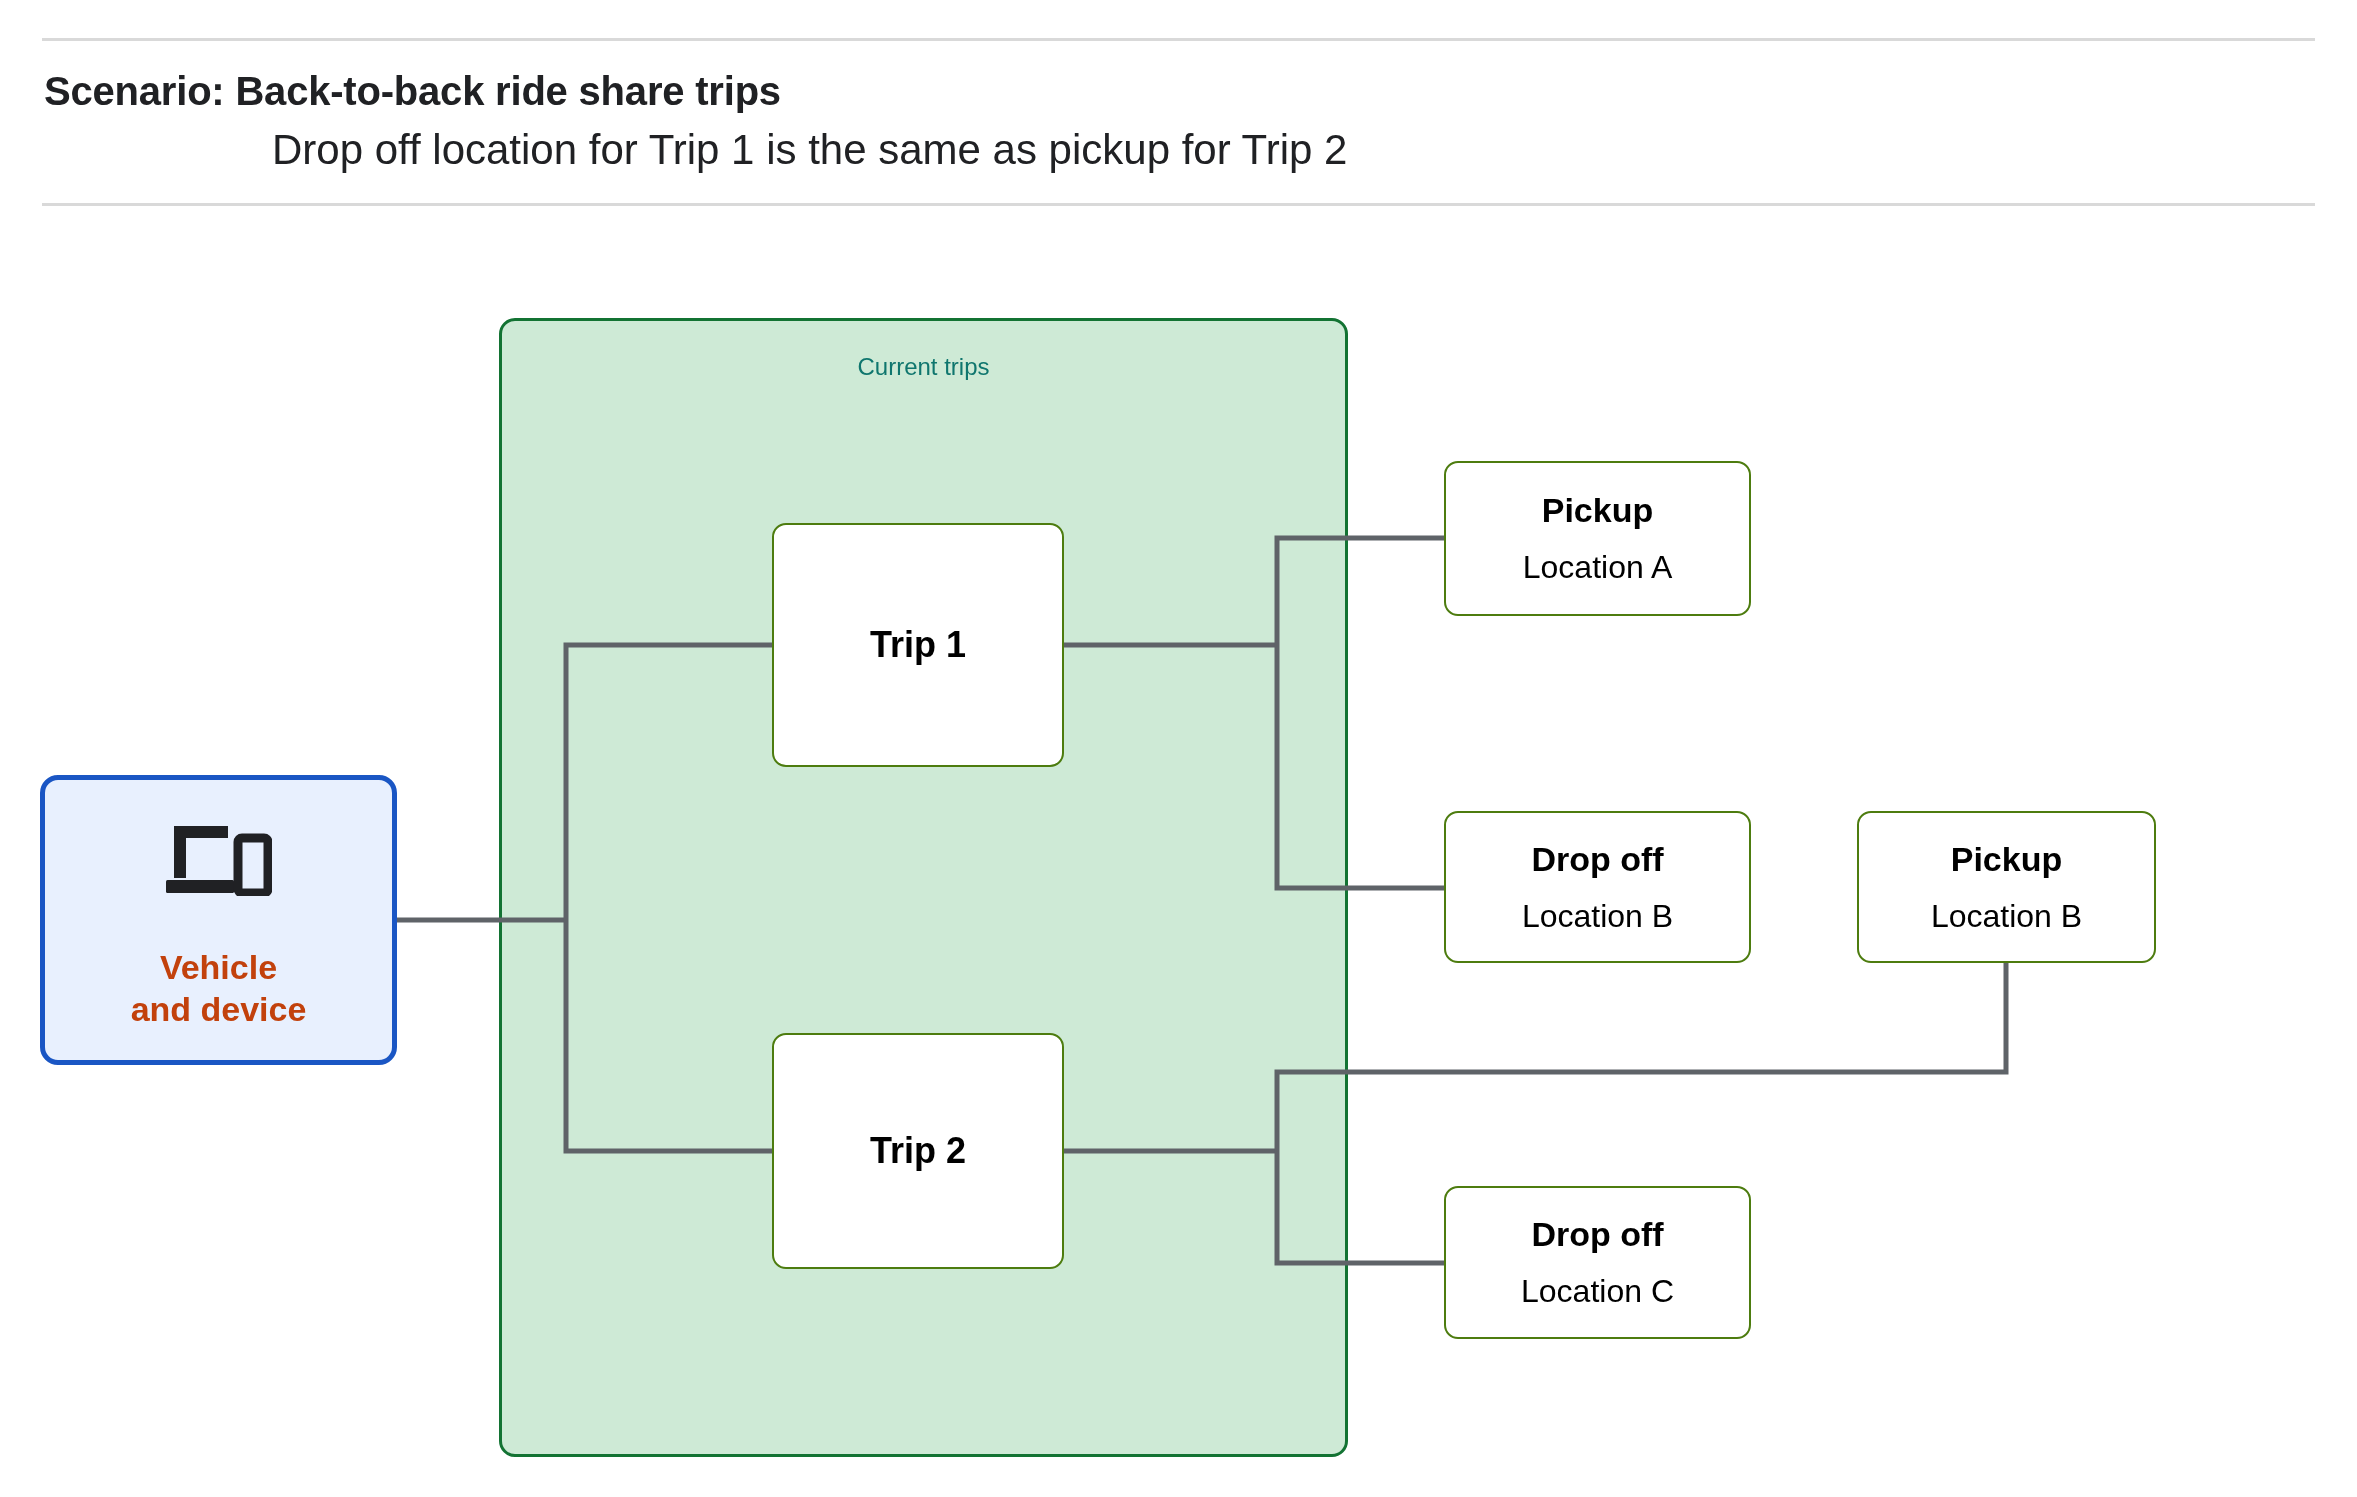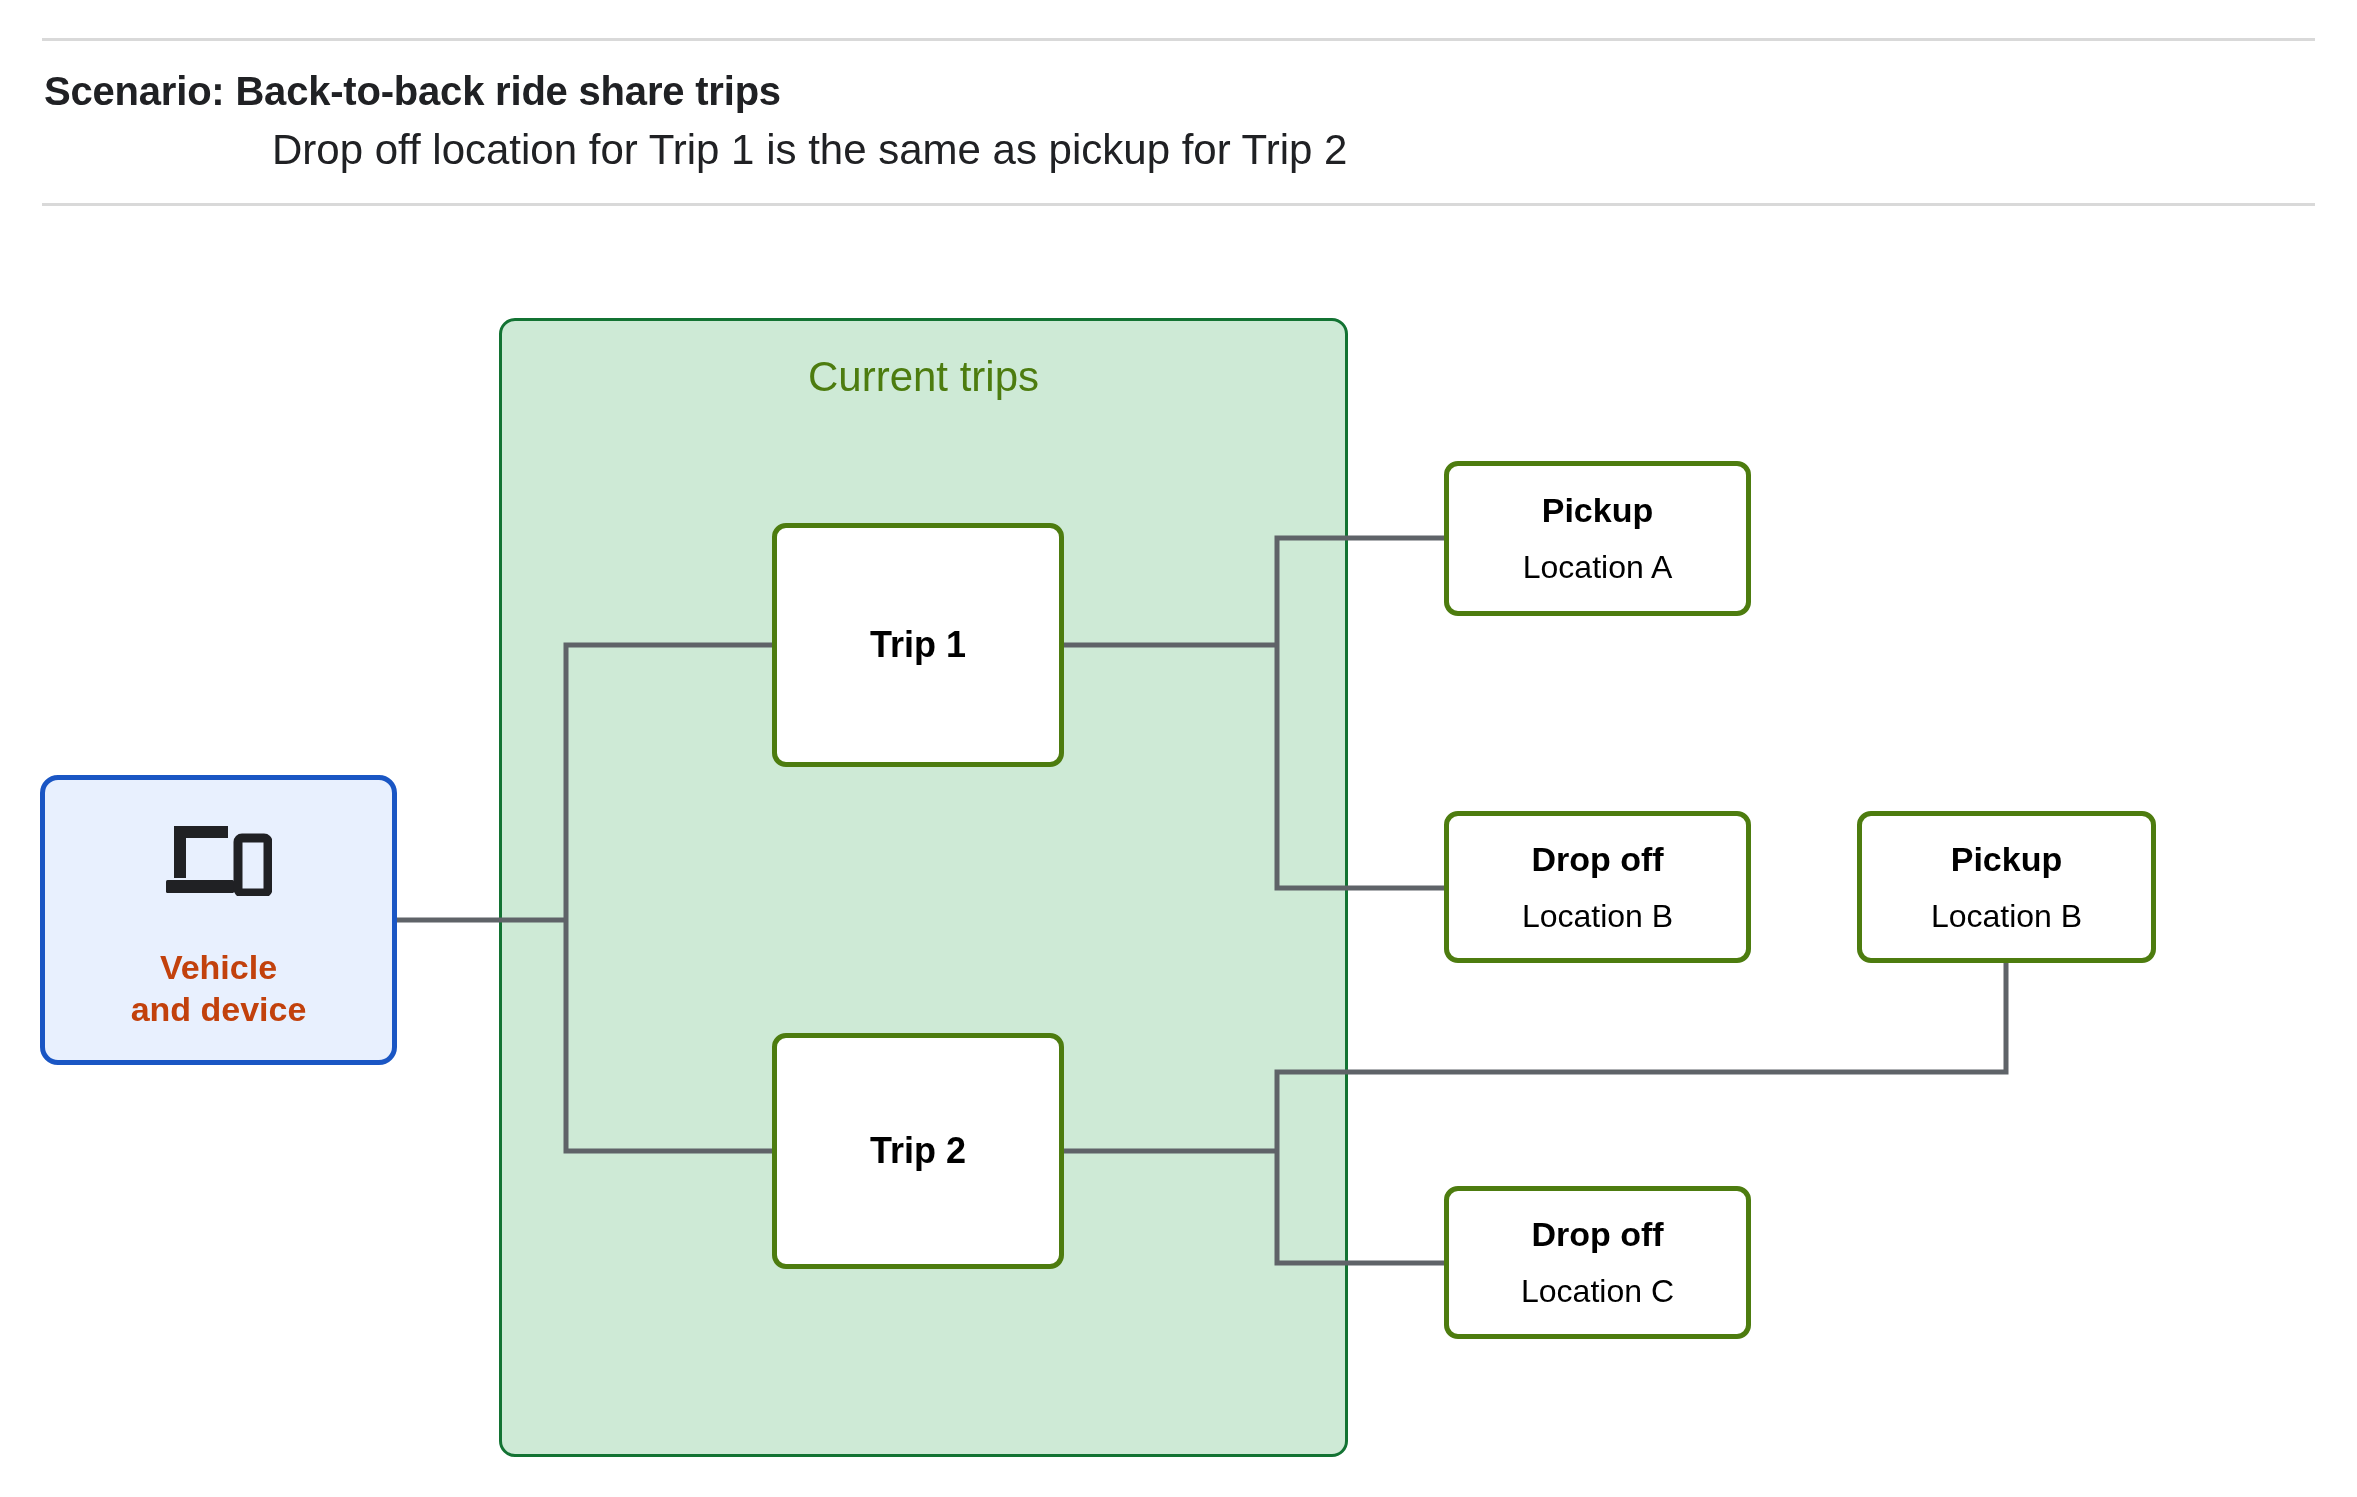--- a/index.html
+++ b/index.html
@@ -84,40 +84,40 @@
     height: 1139px;
     background: #fef0c3;
     border: 3px solid #f29900;
   }
   .group-title {
     position: absolute;
     left: 0;
     right: 0;
     top: 32px;
     text-align: center;
-    font-size: 42px;
+    font-size: 24px;
     font-weight: normal;
-    color: #4d7c0f;
+    color: #0f766e;
   }
 
   
   .node {
     position: absolute;
     box-sizing: border-box;
     border-radius: 14px;
     display: flex;
     flex-direction: column;
     align-items: center;
     justify-content: center;
     text-align: center;
     z-index: 5;
   }
   .node-white {
     background: #ffffff;
-    border: 5px solid #4d7c0f;
+    border: 2px solid #4d7c0f;
   }
   .node-title {
     font-size: 34px;
     font-weight: bold;
     color: #000000;
     line-height: 1.18;
   }
   .node-sub {
     font-size: 32px;
     font-weight: normal;

